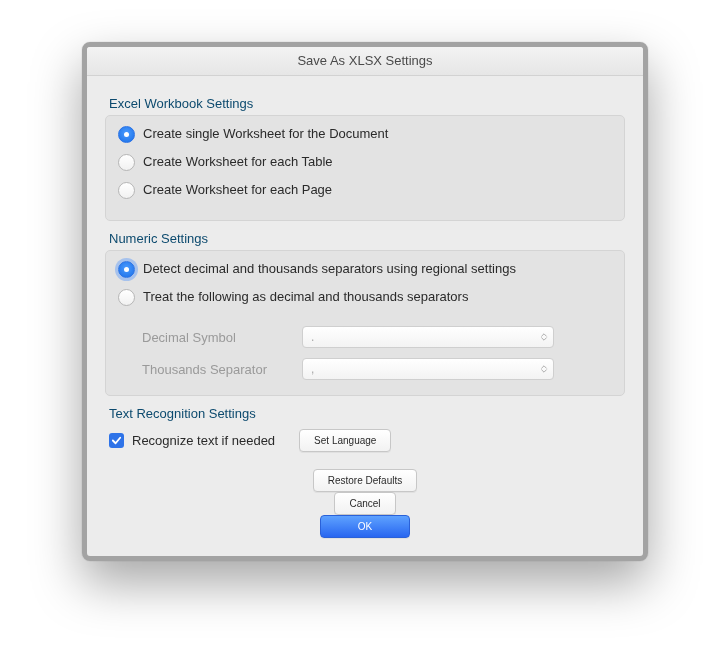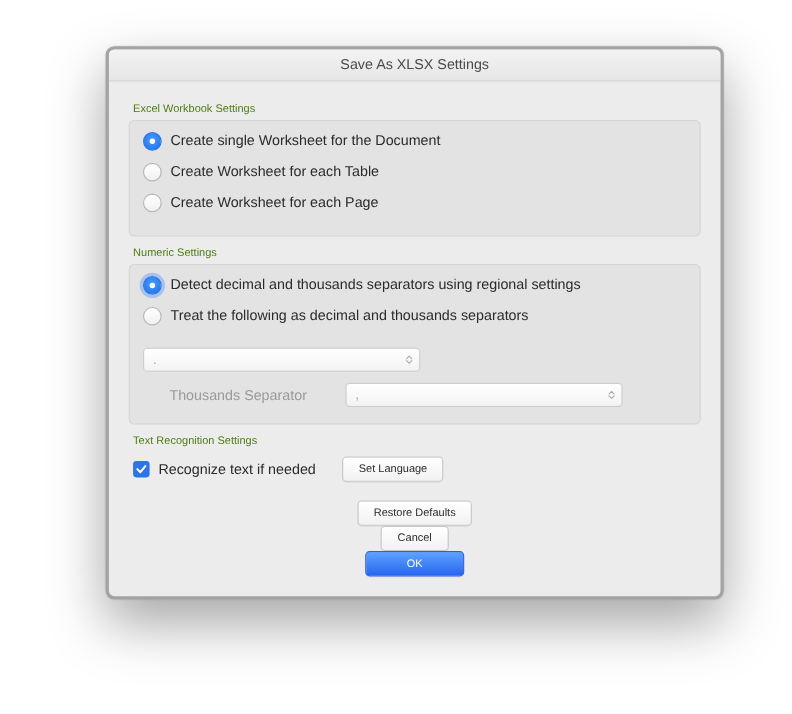--- a/index.html
+++ b/index.html
@@ -7,44 +7,44 @@
     padding: 0;
     width: 720px;
     height: 649px;
     background: #ffffff;
     font-family: -apple-system, "Helvetica Neue", Arial, sans-serif;
     font-size: 13px;
     color: #2a2a2a;
   }
   .window {
     position: absolute;
-    left: 96px;
+    left: 82px;
     top: 42px;
     width: 556px;
     background: #ececec;
-    border: 3px solid #a3a3a3;
+    border: 5px solid #a3a3a3;
     border-radius: 8px;
     box-shadow: 0 22px 50px rgba(0,0,0,0.35), 0 0 0 1px rgba(0,0,0,0.04);
     overflow: hidden;
   }
   .titlebar {
     height: 28px;
     line-height: 28px;
     text-align: center;
     font-size: 13px;
     color: #4a4a4a;
     background: linear-gradient(#f3f3f3, #e6e6e6);
     border-bottom: 1px solid #d2d2d2;
   }
   .body {
     padding: 14px 18px 14px 18px;
   }
   .section-title {
-    font-size: 10px;
-    color: #4d7c0f;
+    font-size: 13px;
+    color: #0c4a6e;
     margin: 6px 0 4px 4px;
   }
   .groupbox {
     background: #e3e3e3;
     border: 1px solid #d4d4d4;
     border-radius: 5px;
     padding: 10px 12px 10px 12px;
     margin-bottom: 10px;
   }
   .radio-row {
@@ -199,20 +199,21 @@
       <div class="radio-row">
         <span class="radio selected active"></span>
         <span>Detect decimal and thousands separators using regional settings</span>
       </div>
       <div class="radio-row">
         <span class="radio"></span>
         <span>Treat the following as decimal and thousands separators</span>
       </div>
       <div class="spacer-small"></div>
       <div class="field-row">
+        <div class="field-label">Decimal Symbol</div>
         <div class="select">
           <span>.</span>
           <span class="chev">
             <svg viewBox="0 0 10 10">
                 <path d="M2 4 L5 1 L8 4 M2 6 L5 9 L8 6" stroke="#6a6a6a" stroke-width="1.2" fill="none" stroke-linecap="round" stroke-linejoin="round"></path>
               </svg>
           </span>
         </div>
       </div>
       <div class="field-row">

